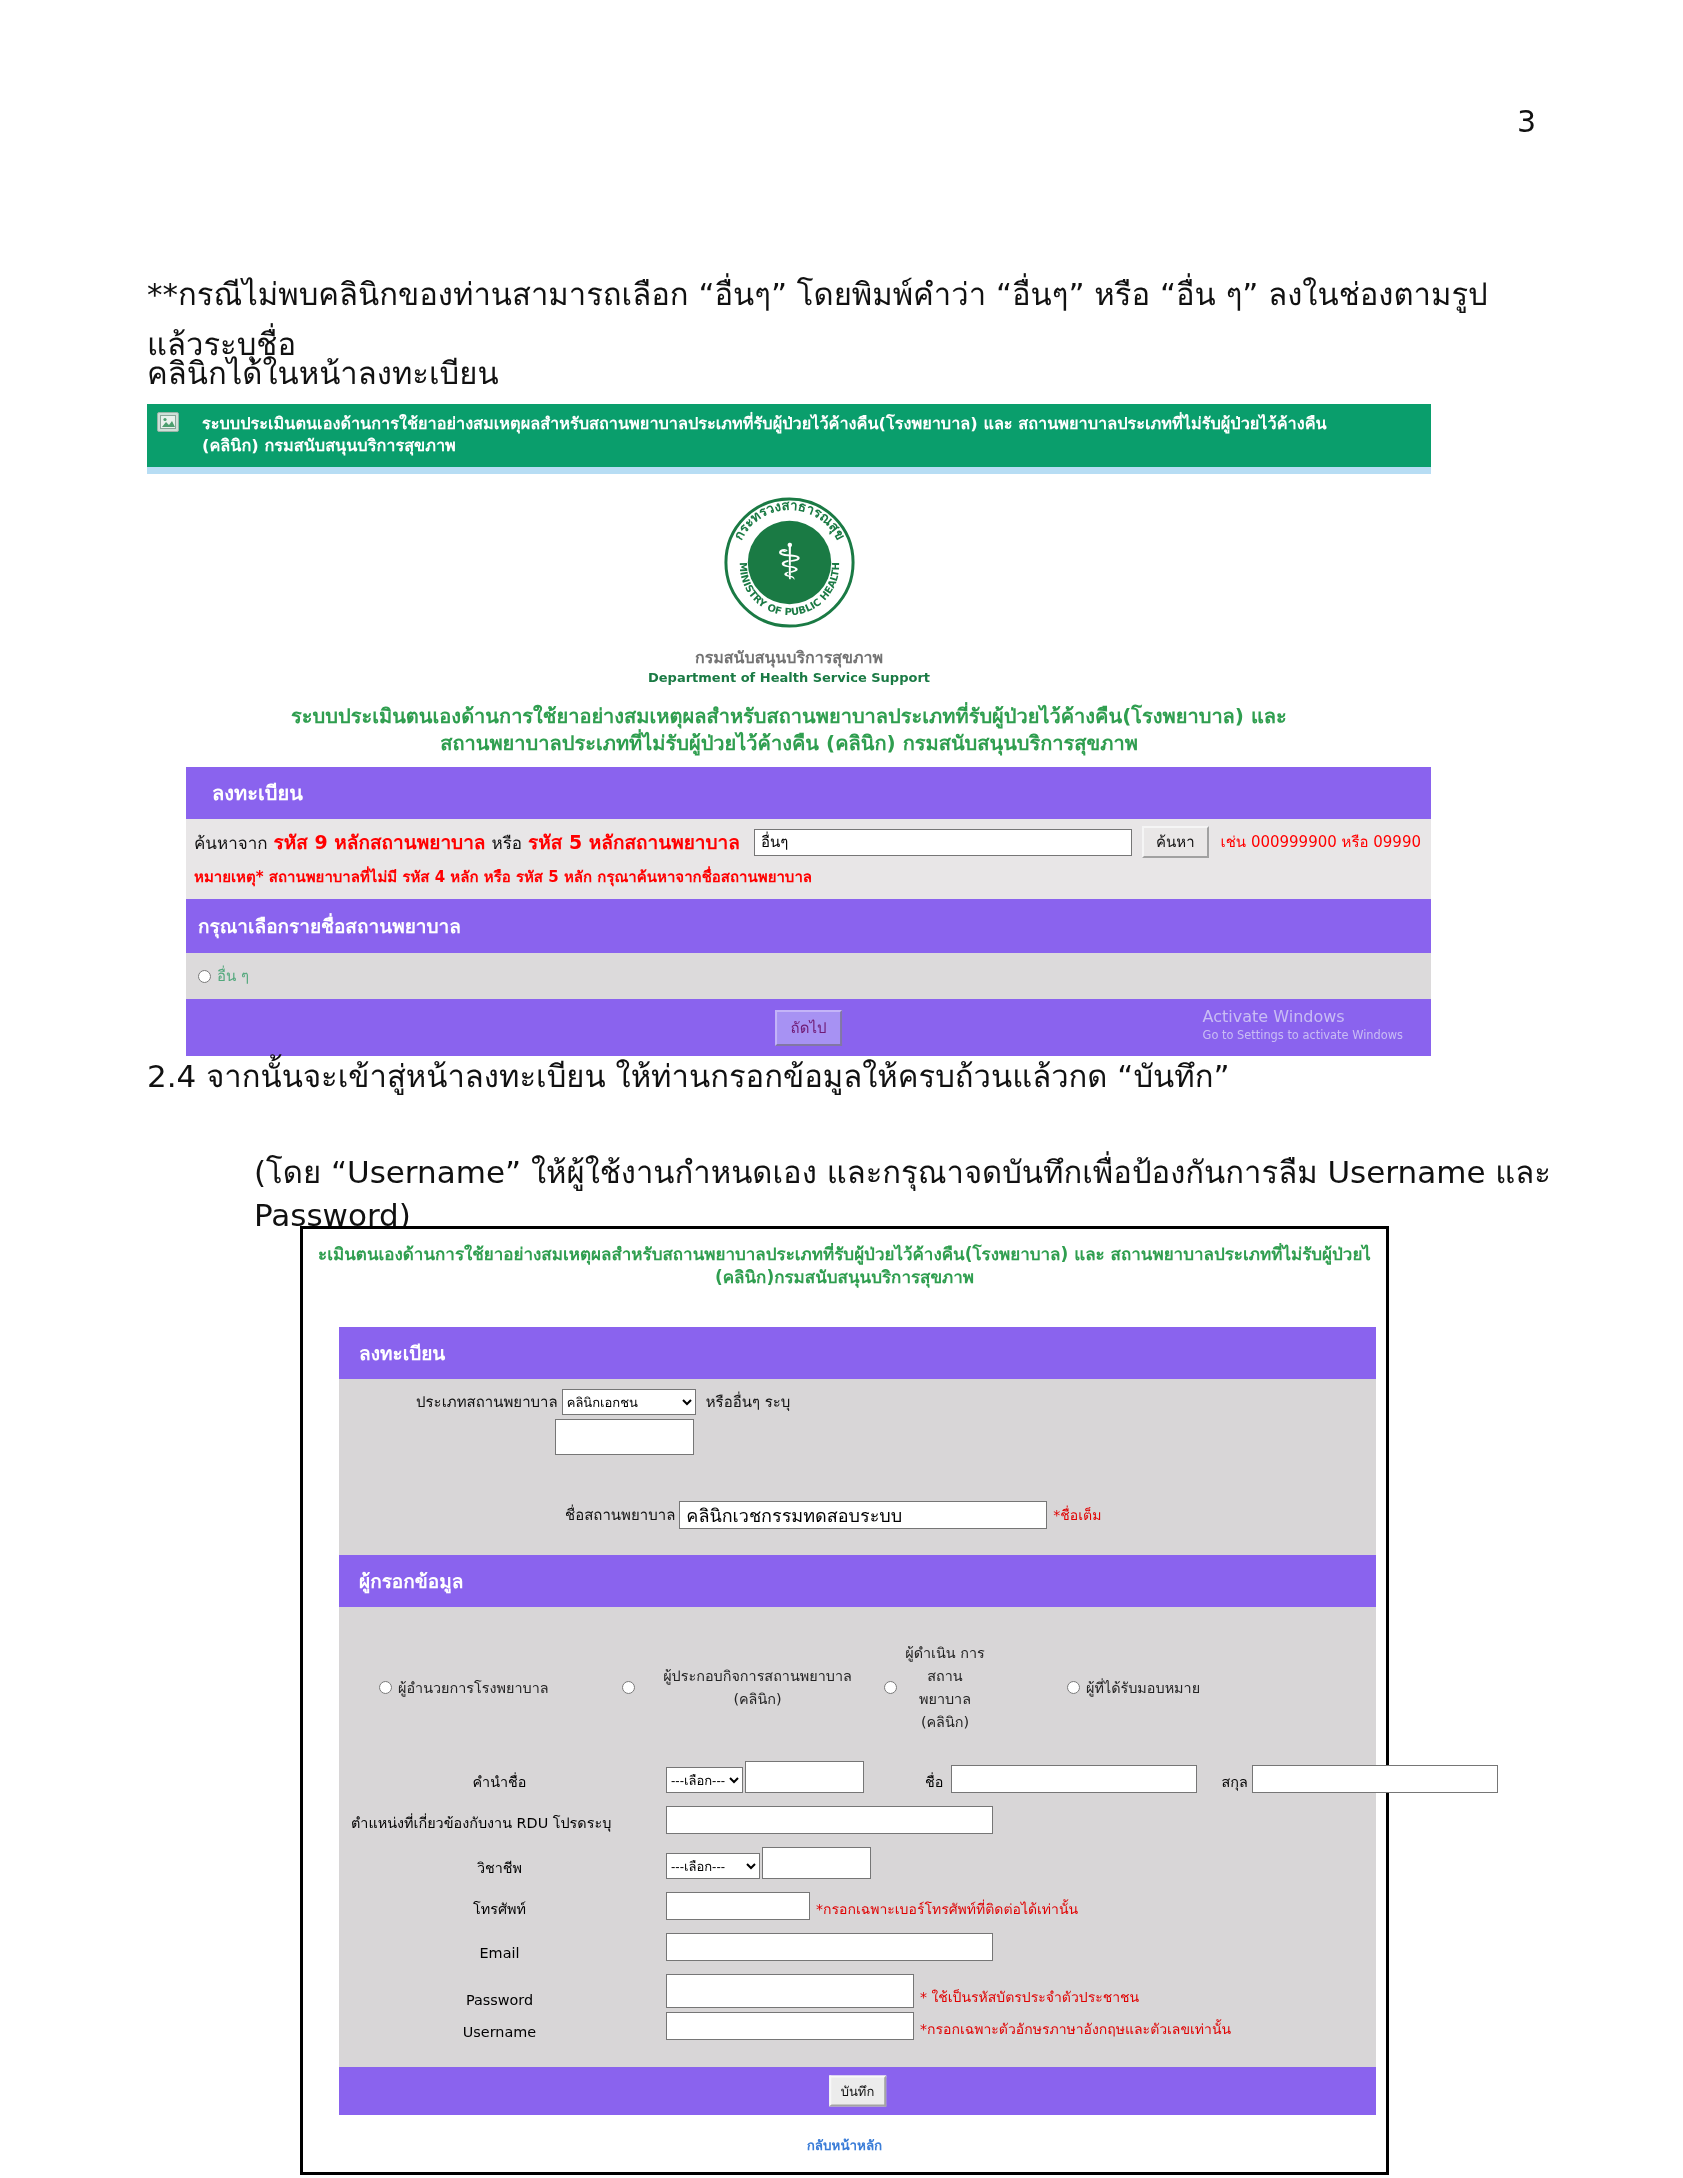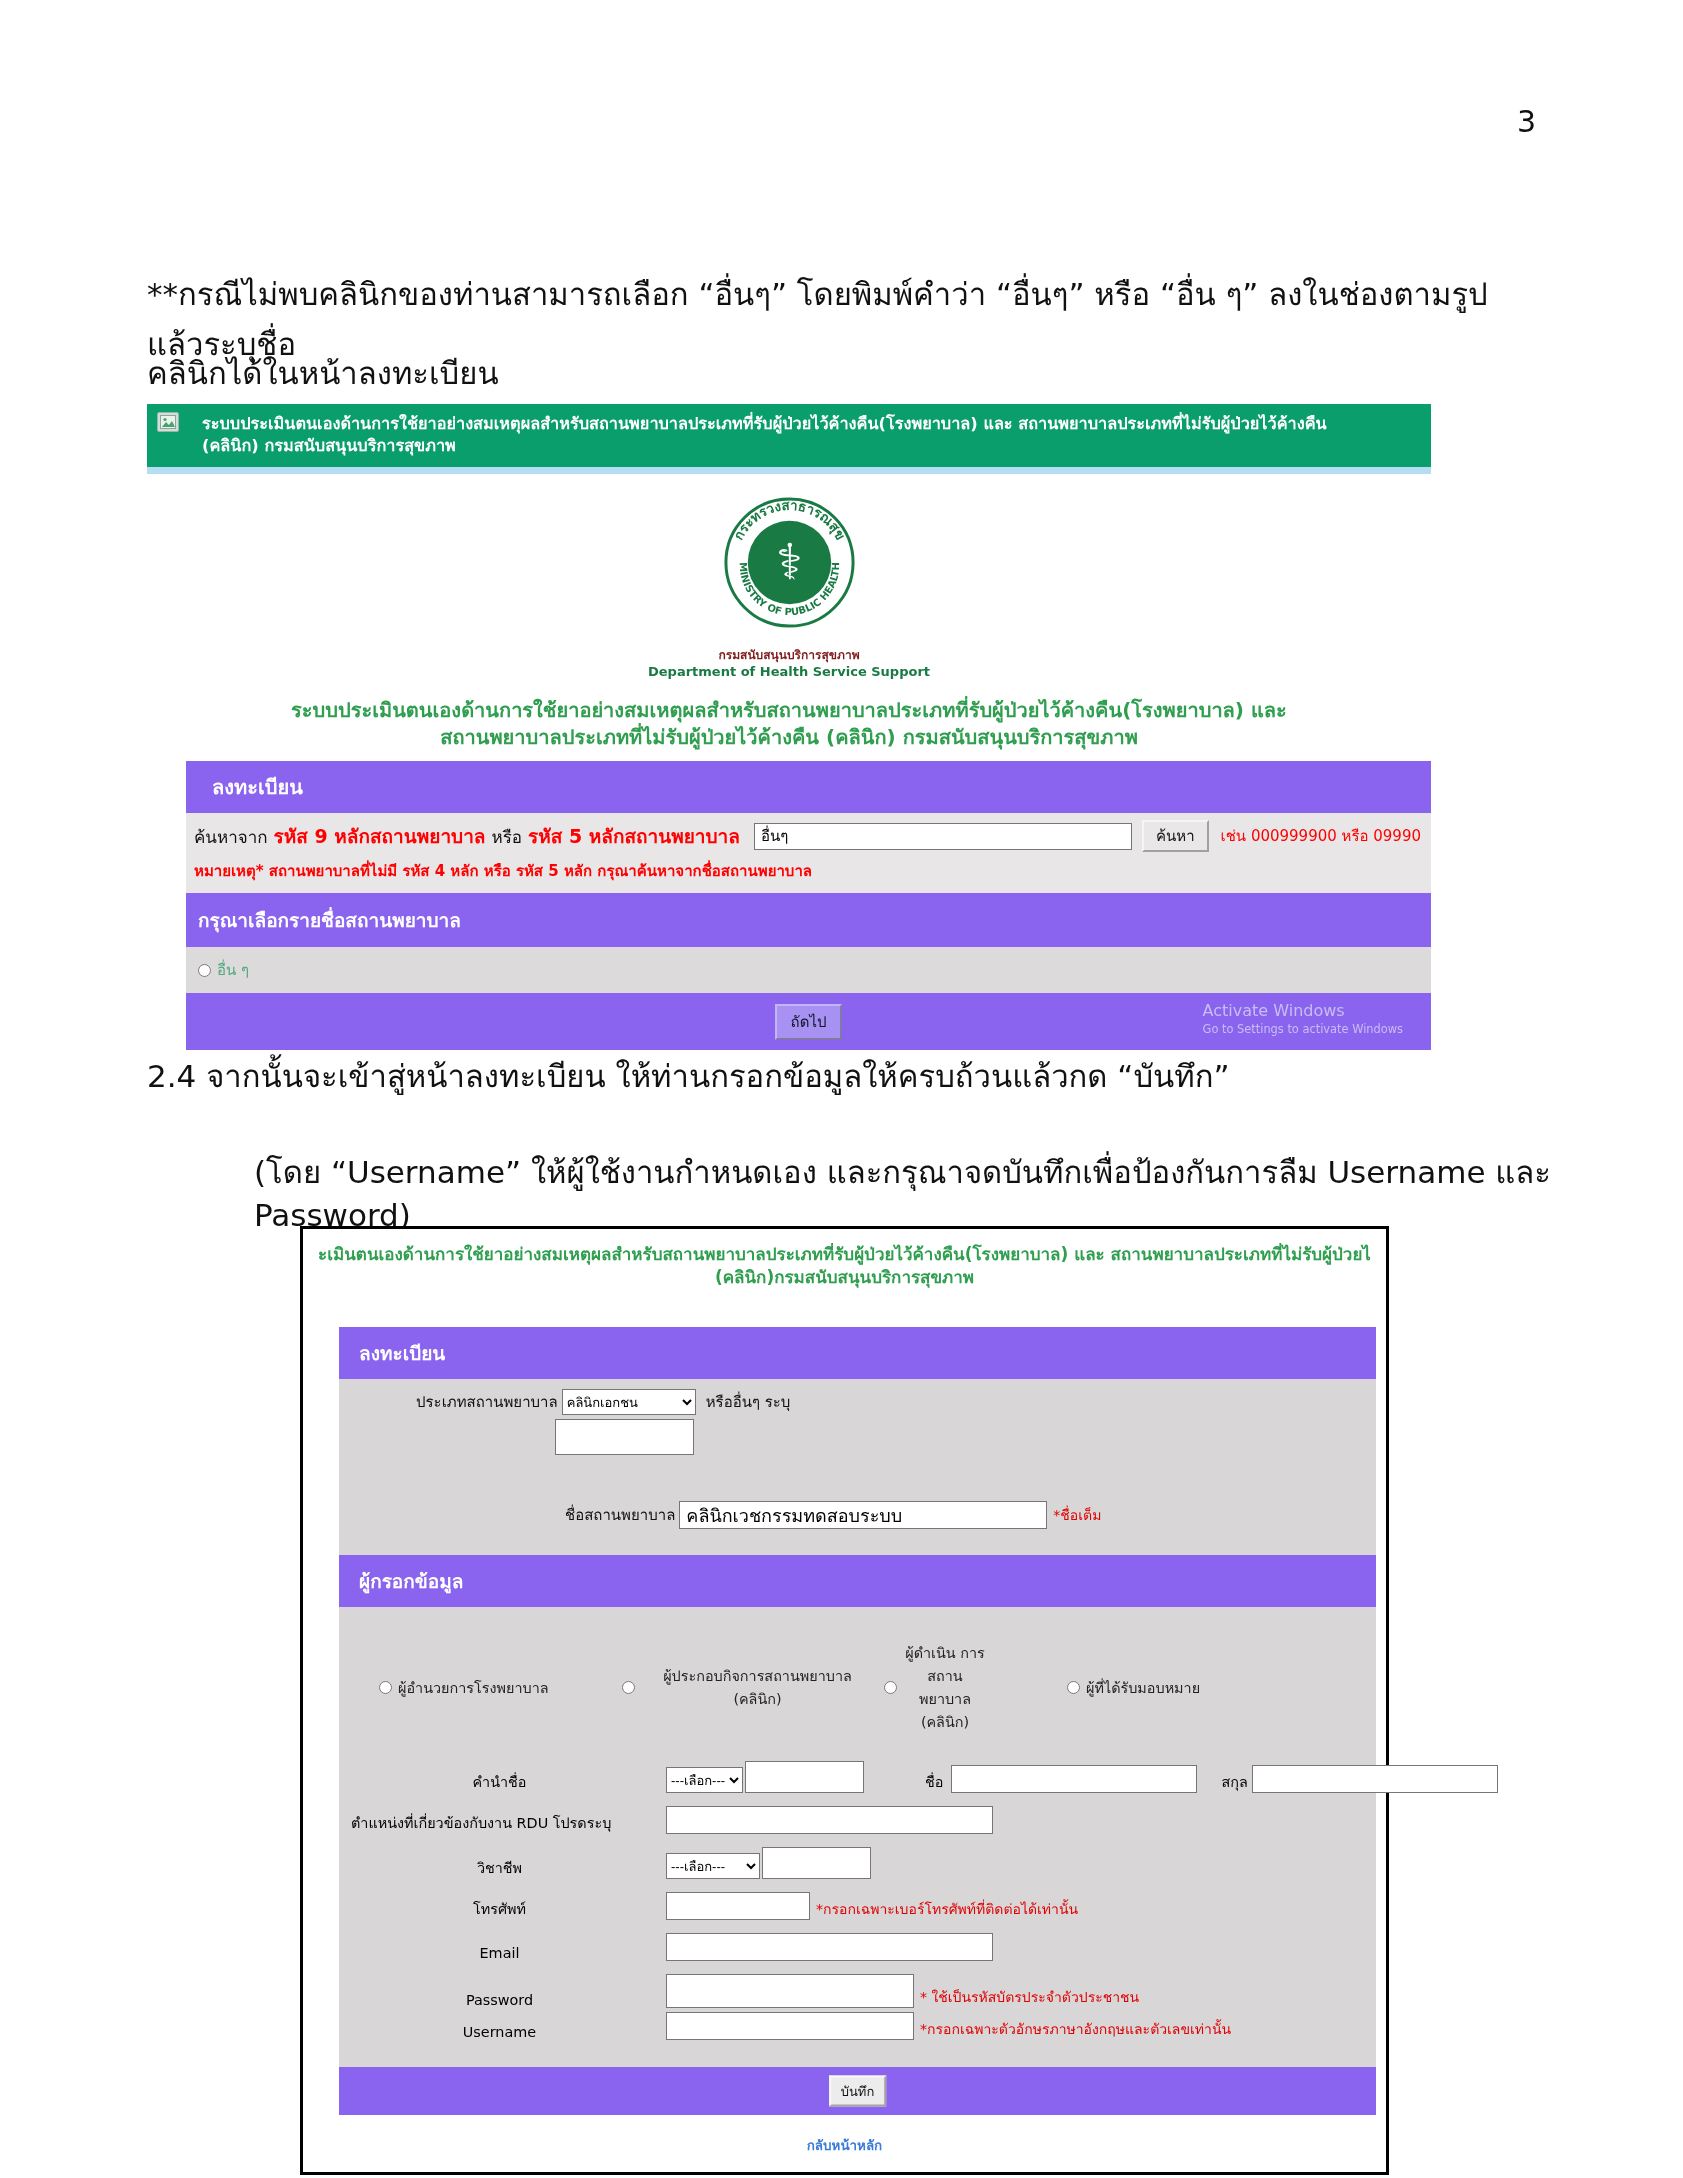--- a/index.html
+++ b/index.html
@@ -14,39 +14,39 @@
   .step24 { position:absolute; left:147px; top:1051px; width:1436px; font-size:31px; color:#111; }
   .step24 .ln2 { margin-top:46px; padding-left:107px; }
 
   
   .shot1 { position:absolute; left:147px; top:404px; width:1284px; background:#fff; }
   .s1-header { background:#0a9e6c; color:#fff; padding:9px 14px 10px 55px; position:relative; min-height:63px; }
   .s1-header .h-line { font-size:16.3px; font-weight:bold; line-height:22px; }
   .broken-img { position:absolute; left:10px; top:8px; width:22px; height:20px; background:#cfe0d8; border:1px solid #9ab4a8; border-radius:2px; display:flex; align-items:center; justify-content:center; }
   .s1-bluestrip { height:7px; background:#b7ddf4; }
   .s1-logo-area { text-align:center; padding-top:14px; }
-  .dept-th { color:#7f1d1d; font-weight:bold; font-size:12px; margin-top:4px; }
+  .dept-th { color:#737373; font-weight:bold; font-size:16px; margin-top:4px; }
   .dept-en { color:#1a7a44; font-weight:bold; font-size:13px; }
   .s1-title { text-align:center; color:#2f9e4f; font-weight:bold; font-size:20px; line-height:27px; margin-top:18px; }
   .s1-panel { margin-left:39px; margin-top:10px; }
   .pbar { background:#8a63ee; color:#fff; font-weight:bold; }
   .s1-bar1 { padding:10px 0 10px 26px; font-size:20px; }
   .s1-search { background:#e8e6e7; padding:7px 10px 4px 8px; }
   .s1-search-line { display:flex; align-items:center; font-size:17px; color:#111; white-space:nowrap; }
   .red-b { color:#ff0000; font-weight:bold; }
   .code-lbl { font-size:19px; margin:0 6px; }
   .s1-input { width:549px; height:27px; border:1px solid #767676; font-size:15px; padding:2px 6px; margin-left:8px; background:#fff; }
   .btn-classic { margin-left:10px; font-size:15px; padding:2px 12px; background:#e9e7e7; border:2px outset #f5f5f5; color:#111; }
   .s1-hint { color:#ff0000; font-size:15px; margin-left:12px; }
   .s1-note { color:#ff0000; font-weight:bold; font-size:15px; padding:7px 0 6px 0; }
   .s1-bar2 { padding:12px 0 12px 12px; font-size:19px; }
   .s1-option { background:#dcdadb; padding:11px 12px; display:flex; align-items:center; }
   .s1-option label { color:#52a87c; font-size:15px; margin-left:6px; }
   .s1-footer { background:#8a63ee; height:57px; position:relative; }
-  .btn-next { position:absolute; left:50%; top:50%; transform:translate(-50%,-50%); background:#a792f3; border:2px outset #c4b4f8; color:#0f172a; font-size:15px; padding:4px 14px; }
+  .btn-next { position:absolute; left:50%; top:50%; transform:translate(-50%,-50%); background:#a792f3; border:2px outset #c4b4f8; color:#701a75; font-size:15px; padding:4px 14px; }
   .watermark { position:absolute; right:28px; top:8px; text-align:left; color:#c9bdf4; }
   .wm1 { font-size:16px; }
   .wm2 { font-size:11.4px; margin-top:2px; }
 
   
   .shot2 { position:absolute; left:300px; top:1226px; width:1089px; border:3px solid #000; background:#fff; padding-top:14px; }
   .s2-title { text-align:center; color:#2f9e4f; font-weight:bold; font-size:17px; line-height:23px; }
   .s2-title .t1 { white-space:nowrap; overflow:hidden; }
   .s2-panel { margin:38px 10px 0 36px; }
   .s2-bar { padding:11px 0 11px 20px; font-size:19px; }

